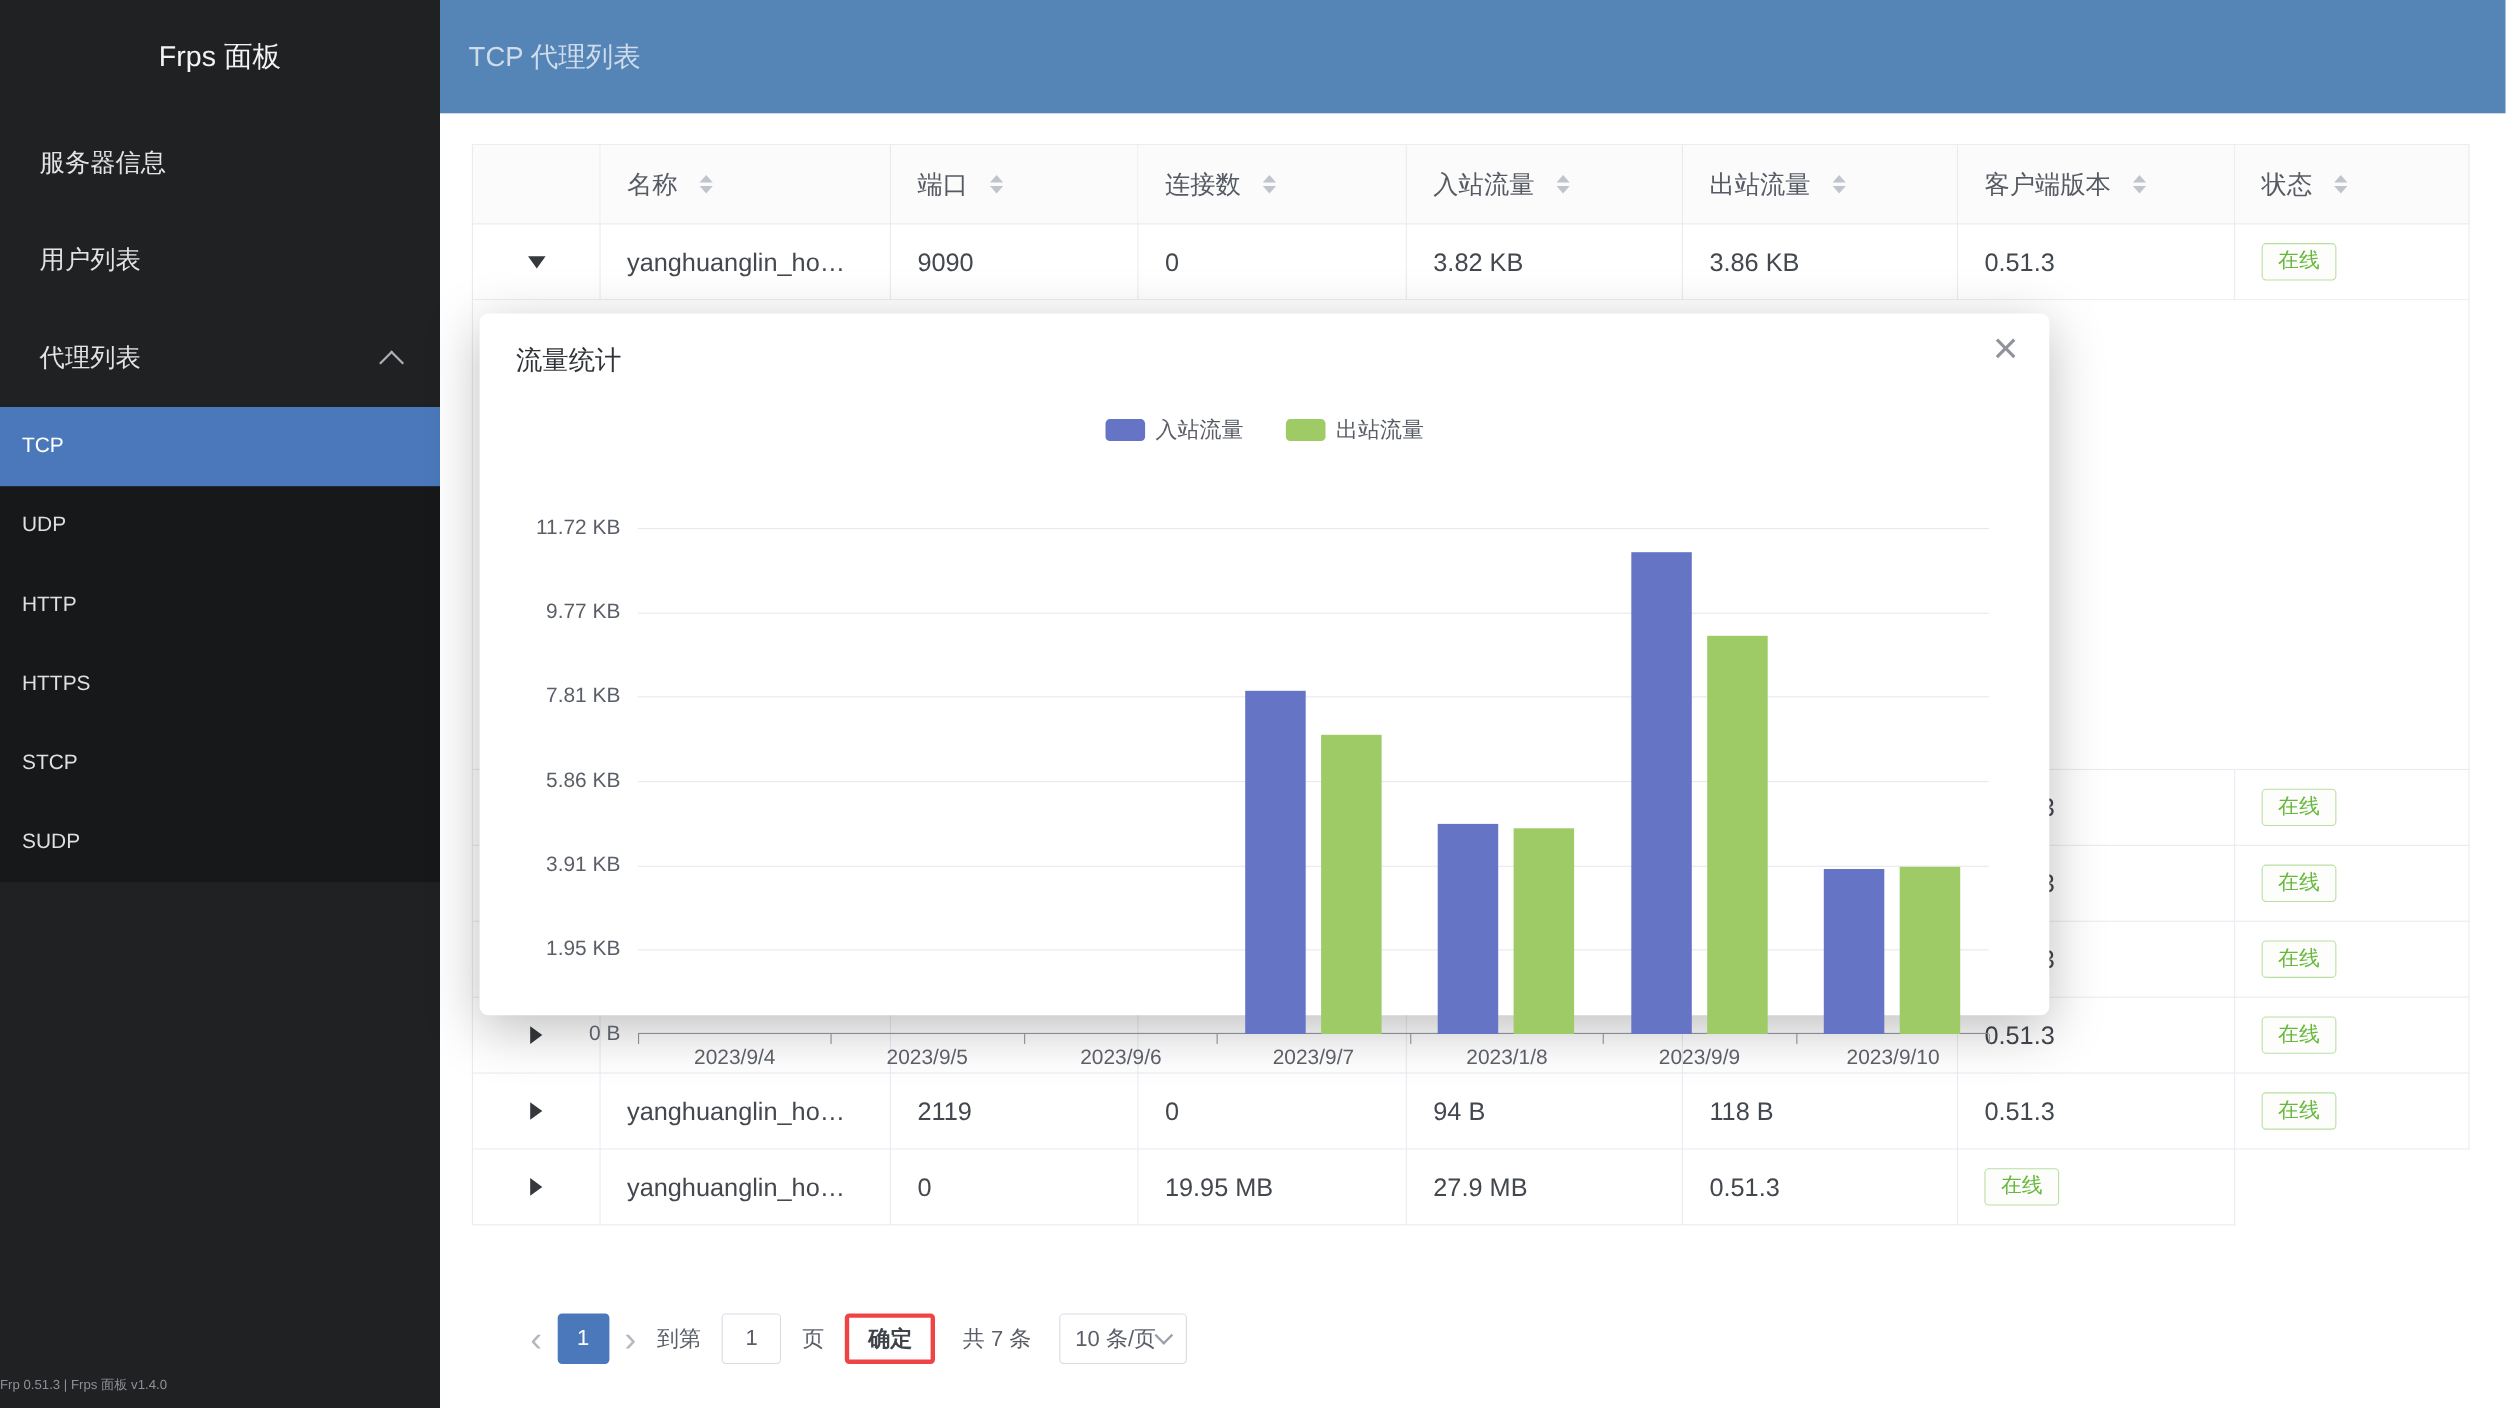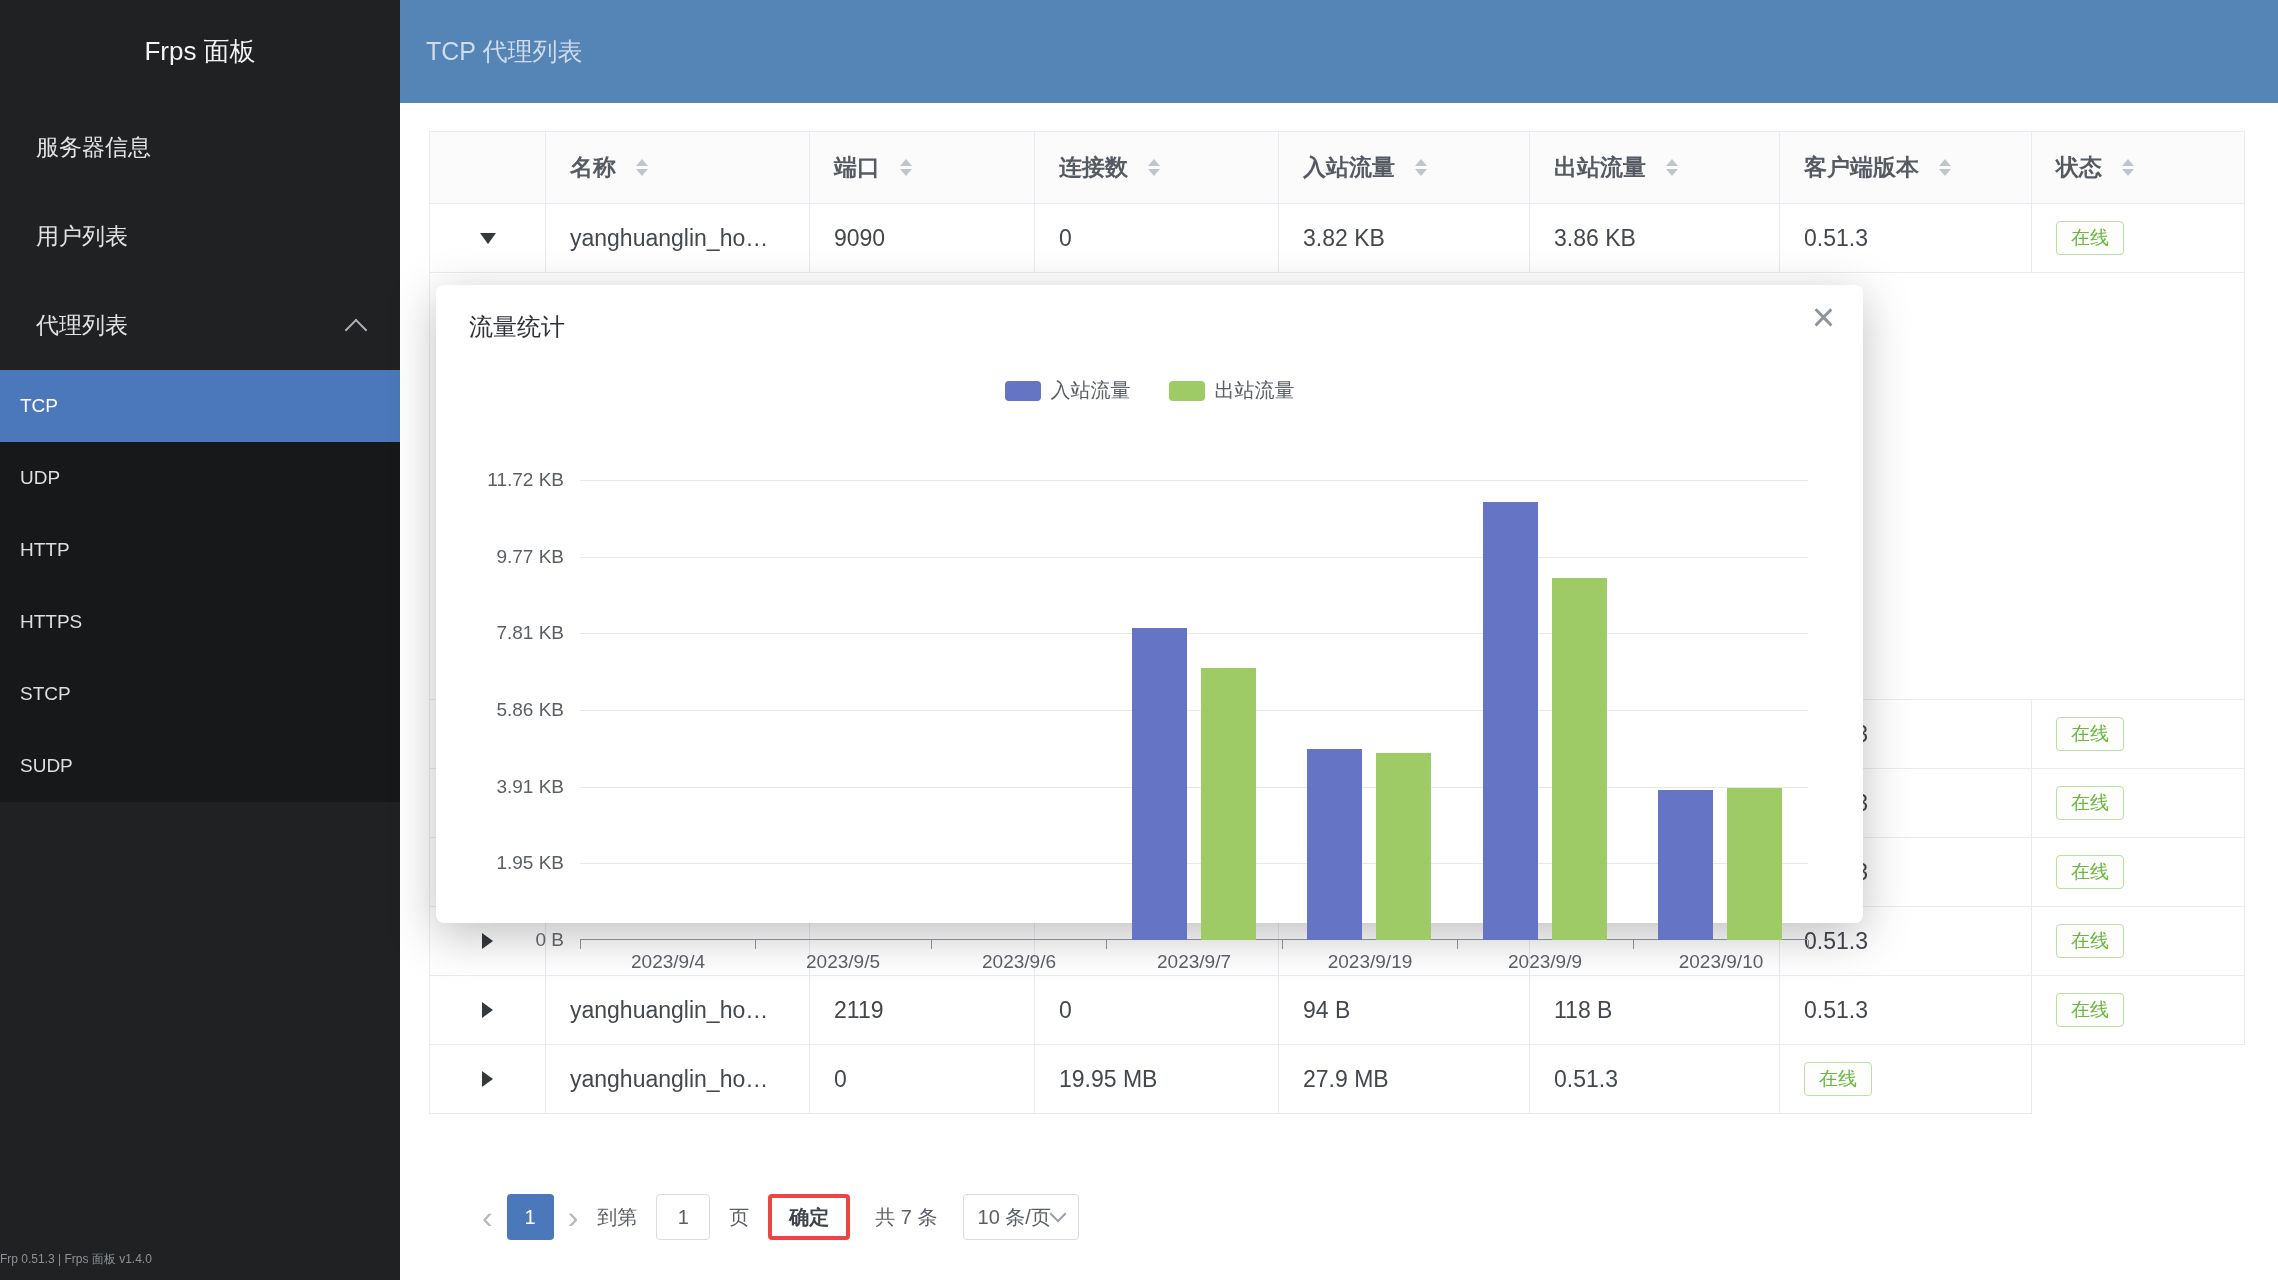--- a/index.html
+++ b/index.html
@@ -17,21 +17,21 @@
   .sidebar-footer{position:absolute;bottom:12px;width:100%;text-align:left;color:#8e9196;font-size:12px;}
 
   
   .main{position:absolute;left:400px;top:0;width:1878px;height:1280px;background:#fff;}
   .topbar{height:103px;background:#5584b7;display:flex;align-items:center;padding-left:26px;color:#cfdcea;font-size:25px;}
   .content{padding:28px 33px 0 29px;}
 
   
   .table{display:grid;grid-template-columns:116px 264px 225px 244px 251px 250px 252px auto;border-top:1px solid #e8ebf1;border-left:1px solid #e8ebf1;}
   .th,.td{border-right:1px solid #e8ebf1;border-bottom:1px solid #e8ebf1;display:flex;align-items:center;padding-left:24px;box-sizing:border-box;overflow:hidden;white-space:nowrap;}
-  .th{height:72px;background:#fbfbfc;color:#565b63;font-weight:bold;font-size:23px;gap:10px;}
+  .th{height:72px;background:#fbfbfc;color:#565b63;font-weight:normal;font-size:23px;gap:10px;}
   .td{height:69px;color:#43474e;font-size:23px;}
   .th-first,.td-arrow{justify-content:center;padding-left:0;}
   .sort{display:inline-flex;flex-direction:column;margin-left:10px;gap:3px;}
   .caret-up{width:0;height:0;border-left:6px solid transparent;border-right:6px solid transparent;border-bottom:7px solid #c0c4cc;}
   .caret-dn{width:0;height:0;border-left:6px solid transparent;border-right:6px solid transparent;border-top:7px solid #c0c4cc;}
   .arrow-right{width:0;height:0;border-top:8px solid transparent;border-bottom:8px solid transparent;border-left:11px solid #35383d;}
   .arrow-down{width:0;height:0;border-left:8px solid transparent;border-right:8px solid transparent;border-top:11px solid #35383d;}
   .badge{border:1px solid #b9dfa3;color:#67b83c;background:#fdfefc;font-size:19px;padding:5px 14px;border-radius:4px;line-height:1.2;}
   .detail{grid-column:1/-1;height:426px;background:#fff;border-right:1px solid #e8ebf1;border-bottom:1px solid #e8ebf1;}
 
@@ -308,19 +308,19 @@
         <div class="bar" style="left: 621px; height: 272px; background: rgb(158, 203, 102);"></div>
         <div class="bar" style="left: 796px; height: 187px; background: rgb(158, 203, 102);"></div>
         <div class="bar" style="left: 972px; height: 362px; background: rgb(158, 203, 102);"></div>
         <div class="bar" style="left: 1147px; height: 152px; background: rgb(158, 203, 102);"></div>
       </div>
     <div class="xlabels" id="xlabels">
         <div class="xlabel" style="left: 0px;">2023/9/4</div>
         <div class="xlabel" style="left: 175px;">2023/9/5</div>
         <div class="xlabel" style="left: 351px;">2023/9/6</div>
         <div class="xlabel" style="left: 526px;">2023/9/7</div>
-        <div class="xlabel" style="left: 702px;">2023/9/19</div>
+        <div class="xlabel" style="left: 702px;">2023/1/8</div>
         <div class="xlabel" style="left: 877px;">2023/9/9</div>
         <div class="xlabel" style="left: 1053px;">2023/9/10</div>
       </div>
   </div>
 
 </div>
 
 </body></html>

